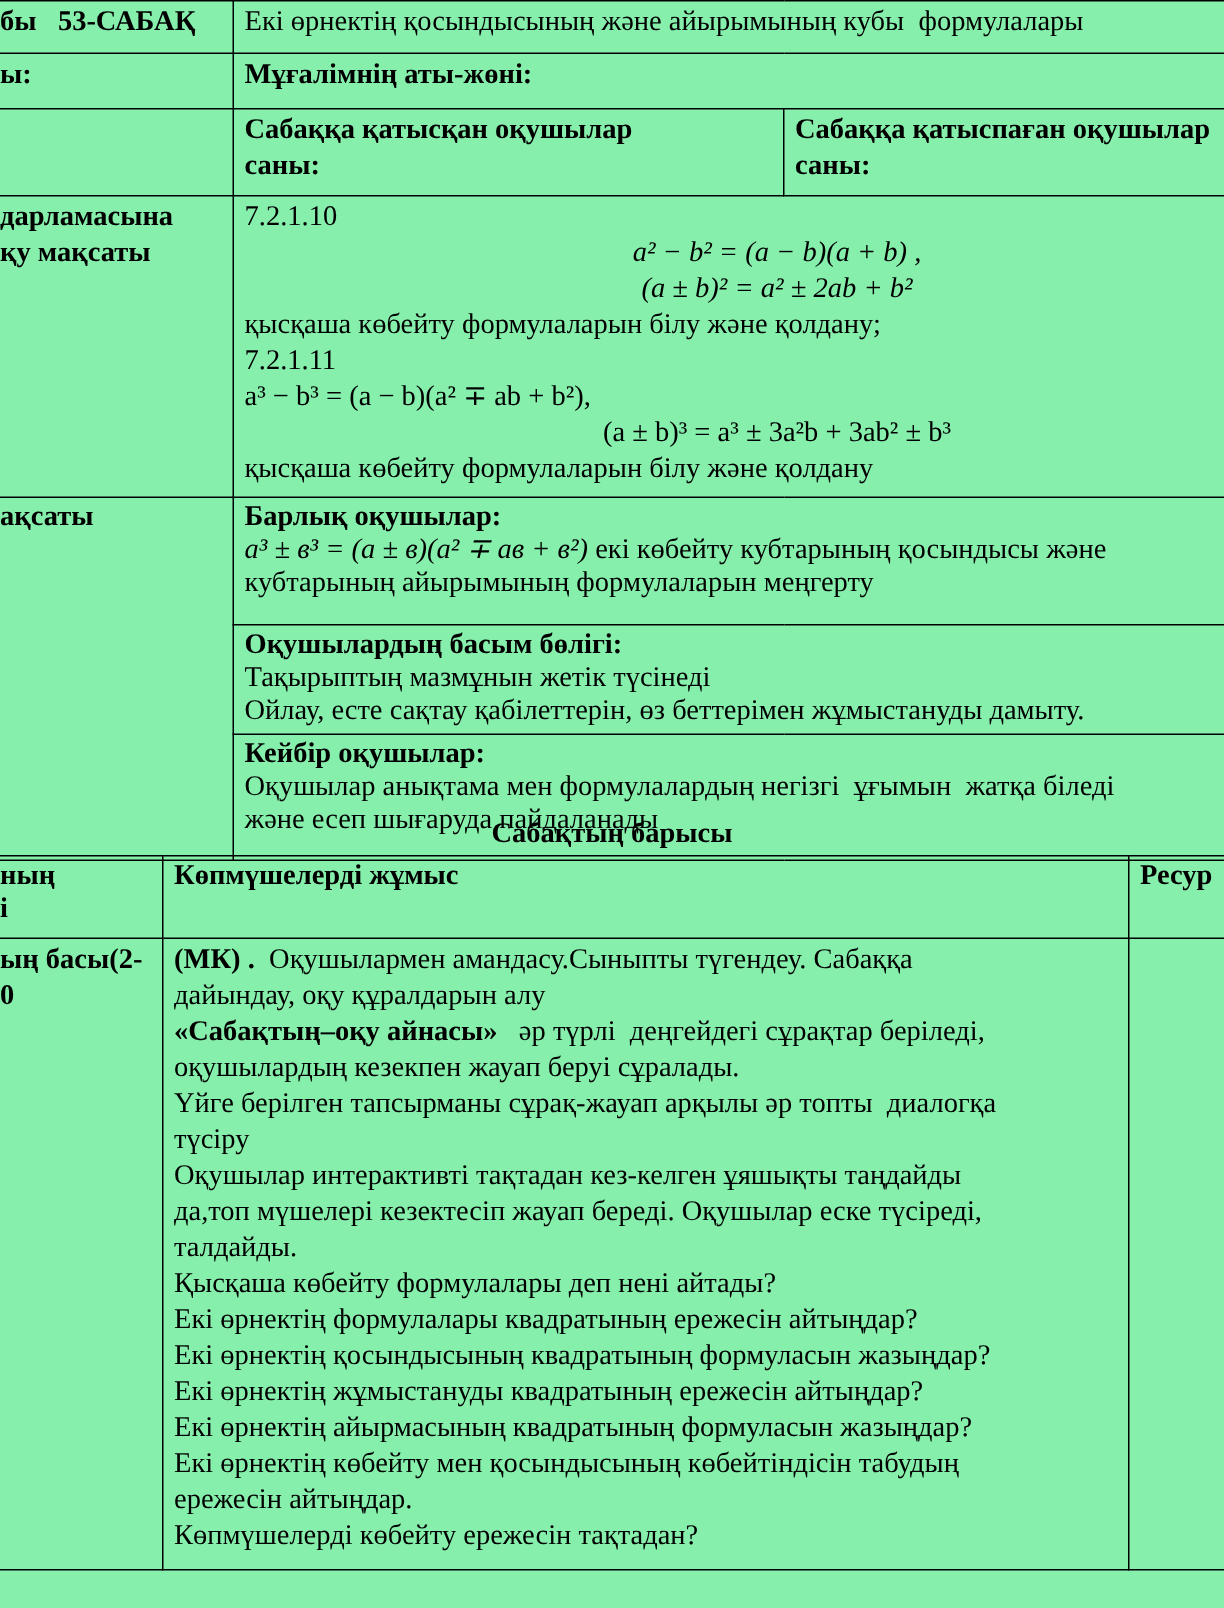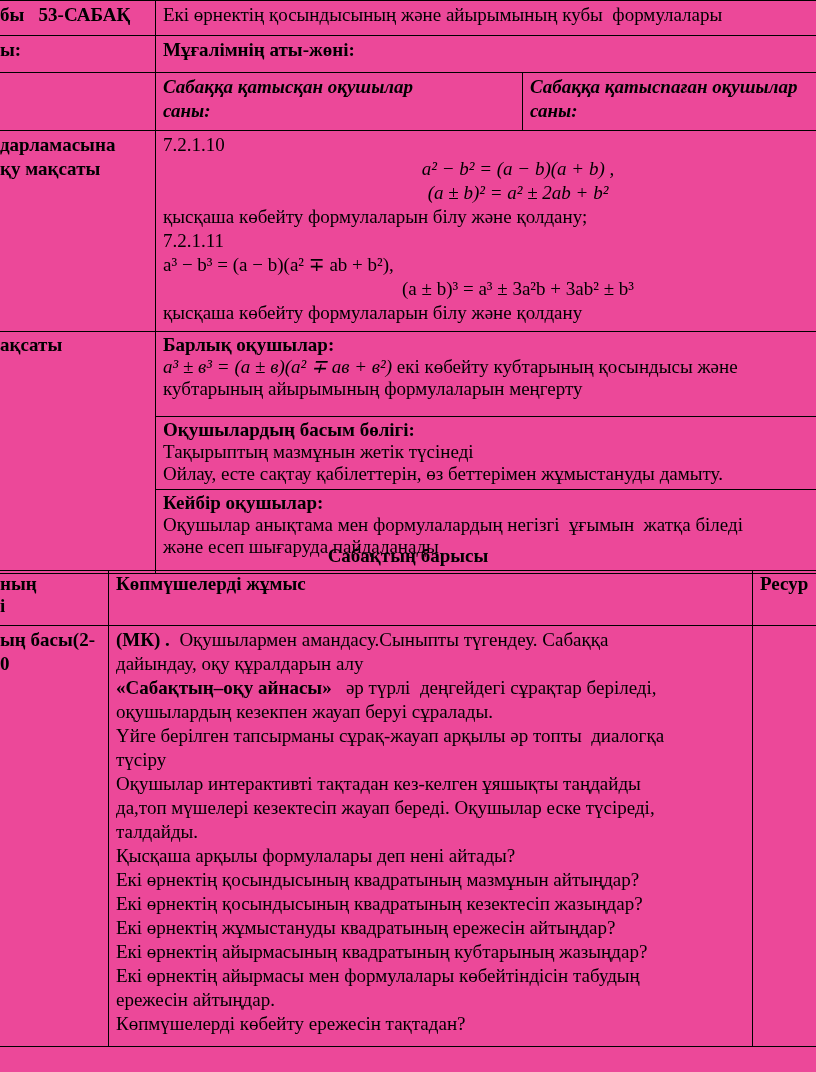--- a/index.html
+++ b/index.html
@@ -1,29 +1,29 @@
 <!DOCTYPE html>
 <html><head>
 <meta charset="utf-8">
 <style>
   html,body{margin:0;padding:0;background:#ffffff;overflow:hidden;}
-  .page{position:relative;width:816px;height:1072px;overflow:hidden;background:#ec4899;color:#000;
+  .page{position:relative;width:816px;height:1072px;overflow:hidden;background:#86efac;color:#000;
         font-family:"Liberation Serif",serif;font-size:19px;line-height:24px;}
   table{border-collapse:collapse;table-layout:fixed;}
   td{border:1.5px solid #000;vertical-align:top;padding:2px 7px;}
   .t1{position:absolute;top:0;left:-75px;width:955px;}
   .t2{position:absolute;top:570px;left:-75px;width:977px;}
   .b{font-weight:bold;}
   .math{font-style:italic;}
   .center{text-align:center;}
   .cut{padding-left:74px;}
   .pre{white-space:pre-wrap;}
   .r1 td{height:30px;}
   .r2 td{height:32px;}
-  .r3 td{height:53px;font-style:italic;}
+  .r3 td{height:53px;}
   .r4 td{height:196px;}
   .r5a td{height:80px;line-height:22px;}
   .r5b td{height:68px;line-height:22px;}
   .r5c td{height:79px;line-height:22px;}
   .t2 .hrow td{height:50px;line-height:22px;}
   .t2 .brow td{height:416px;}
   .heading{position:absolute;top:544px;left:0;width:816px;text-align:center;font-weight:bold;}
 </style>
 </head>
 <body>
@@ -112,26 +112,26 @@
         <td>
           <div class="pre"><span class="b">(МК) .</span><span>  Оқушылармен амандасу.Сыныпты түгендеу. Сабаққа
 дайындау, оқу құралдарын алу</span></div>
           <div class="pre"><span class="b">«Сабақтың–оқу айнасы»</span><span>   әр түрлі  деңгейдегі сұрақтар беріледі,
 оқушылардың кезекпен жауап беруі сұралады.</span></div>
           <div class="pre">Үйге берілген тапсырманы сұрақ-жауап арқылы әр топты  диалогқа
 түсіру</div>
           <div class="pre">Оқушылар интерактивті тақтадан кез-келген ұяшықты таңдайды
 да,топ мүшелері кезектесіп жауап береді. Оқушылар еске түсіреді,
 талдайды.</div>
-          <div class="pre">Қысқаша арқылы формулалары деп нені айтады?</div>
-          <div class="pre">Екі өрнектің қосындысының квадратының мазмұнын айтыңдар?</div>
-          <div class="pre">Екі өрнектің қосындысының квадратының кезектесіп жазыңдар?</div>
+          <div class="pre">Қысқаша көбейту формулалары деп нені айтады?</div>
+          <div class="pre">Екі өрнектің формулалары квадратының ережесін айтыңдар?</div>
+          <div class="pre">Екі өрнектің қосындысының квадратының формуласын жазыңдар?</div>
           <div class="pre">Екі өрнектің жұмыстануды квадратының ережесін айтыңдар?</div>
-          <div class="pre">Екі өрнектің айырмасының квадратының кубтарының жазыңдар?</div>
-          <div class="pre">Екі өрнектің айырмасы мен формулалары көбейтіндісін табудың
+          <div class="pre">Екі өрнектің айырмасының квадратының формуласын жазыңдар?</div>
+          <div class="pre">Екі өрнектің көбейту мен қосындысының көбейтіндісін табудың
 ережесін айтыңдар.</div>
           <div class="pre">Көпмүшелерді көбейту ережесін тақтадан?</div>
         </td>
         <td></td>
       </tr>
     </tbody>
   </table>
 
 </div>
 

